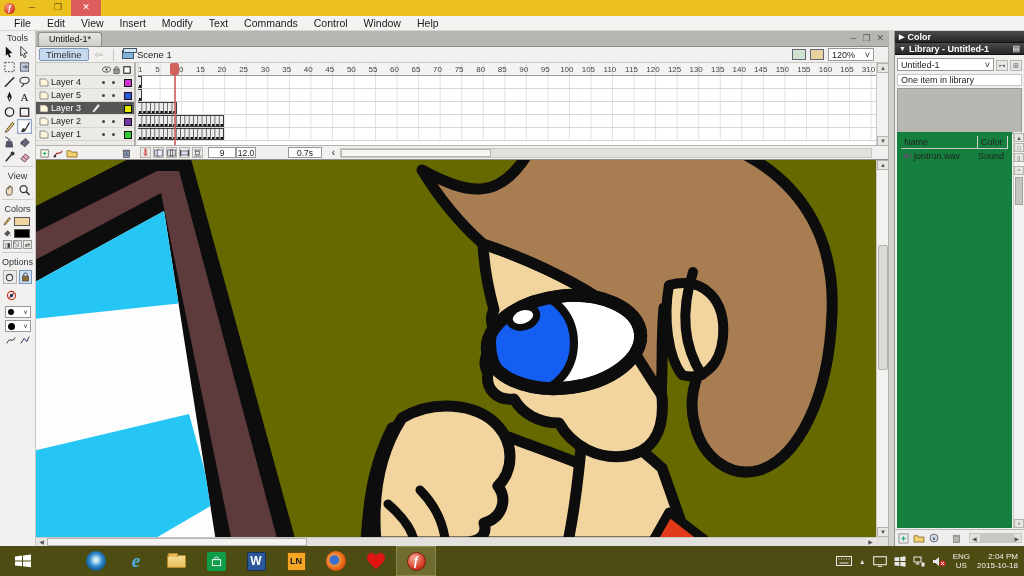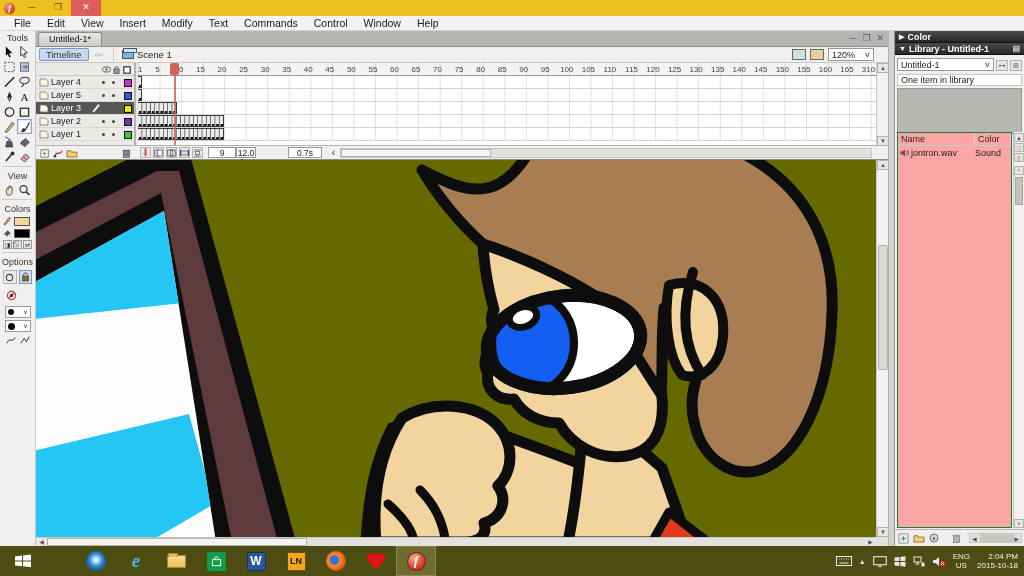--- a/index.html
+++ b/index.html
@@ -119,21 +119,21 @@
   .p-hd .tri{font-size:7px}
   .p-hd .menu-ico{margin-left:auto;color:#ccc;font-size:8px}
   .lib-row1{display:flex;align-items:flex-end;gap:2px;padding:3px 2px 1px}
   .lib-select{flex:1;height:13px;border:1px solid #9a9894;background:#fff;display:flex;
     align-items:center;justify-content:space-between;padding:0 3px;font-size:9px}
   .lib-mini{width:12px;height:11px;border:1px solid #b5b3af;background:#e8e6e3;font-size:7px;
     display:flex;align-items:center;justify-content:center;color:#556}
   .lib-count{margin:2px 2px;height:12px;background:#fff;border:1px solid #c9c7c3;
     font-size:9px;padding:0 3px;line-height:11px;color:#222}
   .lib-preview{margin:0 2px;height:46px;background:#b9b7b4;border:1px solid #9a9894}
-  .lib-list{position:absolute;left:2px;right:12px;top:101px;bottom:18px;background:#fca5a5;border:1px solid #15803d}
+  .lib-list{position:absolute;left:2px;right:12px;top:101px;bottom:18px;background:#15803d;border:4px solid #15803d}
   .lib-cols{display:flex;height:13px;border-bottom:1px solid #c9c7c3;font-size:9px}
   .lib-cols .c{padding:1px 3px;border-right:1px solid #d8d6d2}
   .lib-item{display:flex;align-items:center;height:13px;font-size:9px}
   .lib-item .nm{width:77px;padding-left:2px;display:flex;align-items:center;gap:2px}
   .lib-strip{position:absolute;right:0;top:101px;bottom:18px;width:11px;background:#f3f2f0;border-left:1px solid #c9c7c3}
   .strip-btn{width:10px;height:9px;border:1px solid #b5b3af;background:#e8e6e3;font-size:6px;
     color:#555;text-align:center;line-height:8px;margin:1px 0 0 0}
   .strip-thumb{width:8px;height:28px;background:#c5c3c0;border:1px solid #a5a3a0;margin:2px auto}
   .lib-bottom{position:absolute;left:0;bottom:0;width:100%;height:17px;background:#efeeec;
     border-top:1px solid #b5b3af;display:flex;align-items:center;gap:2px;padding:0 2px}

